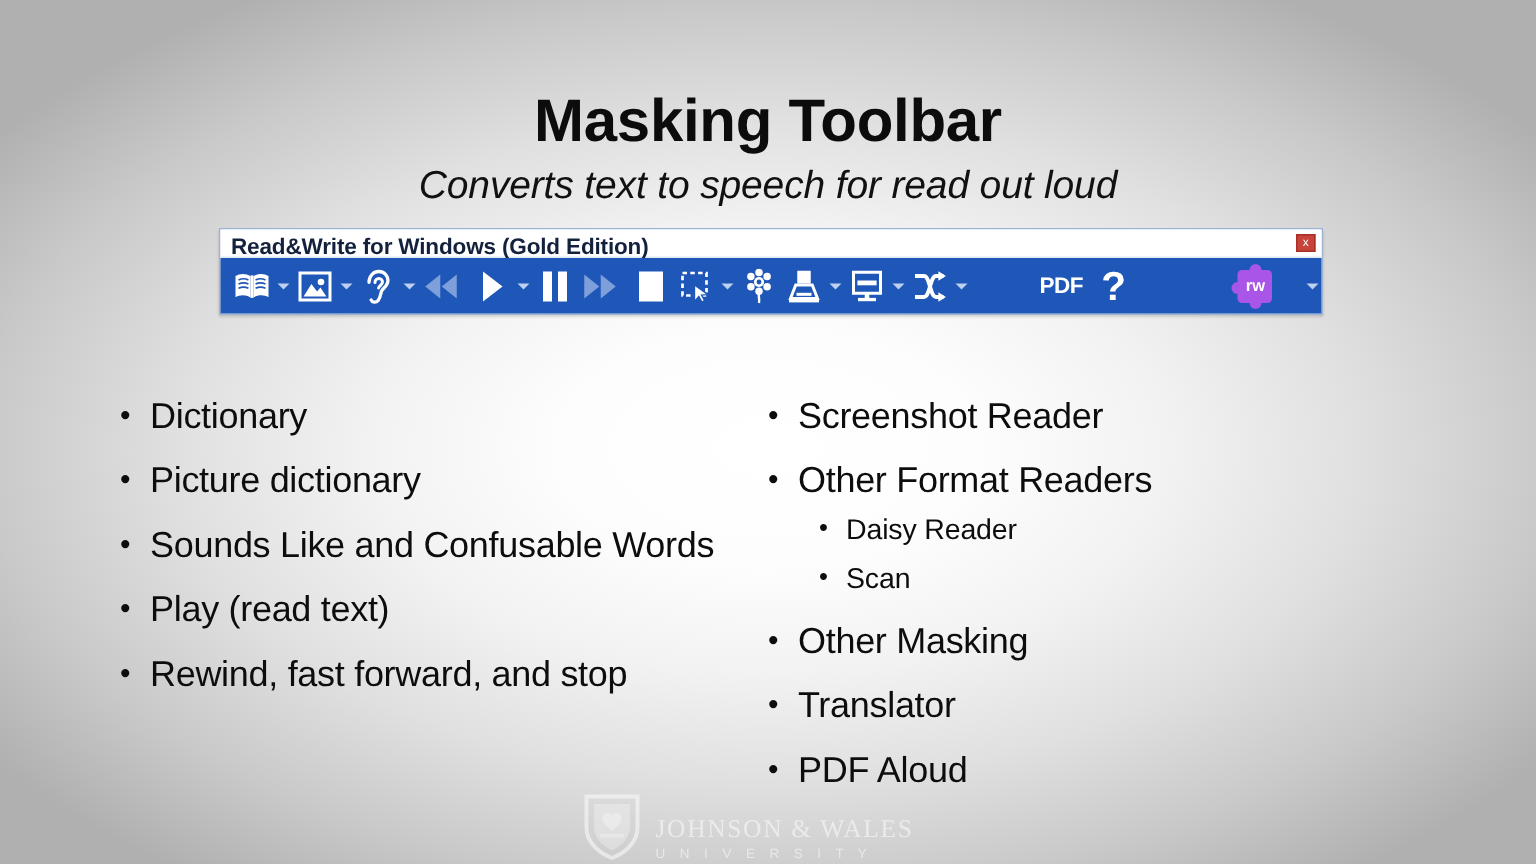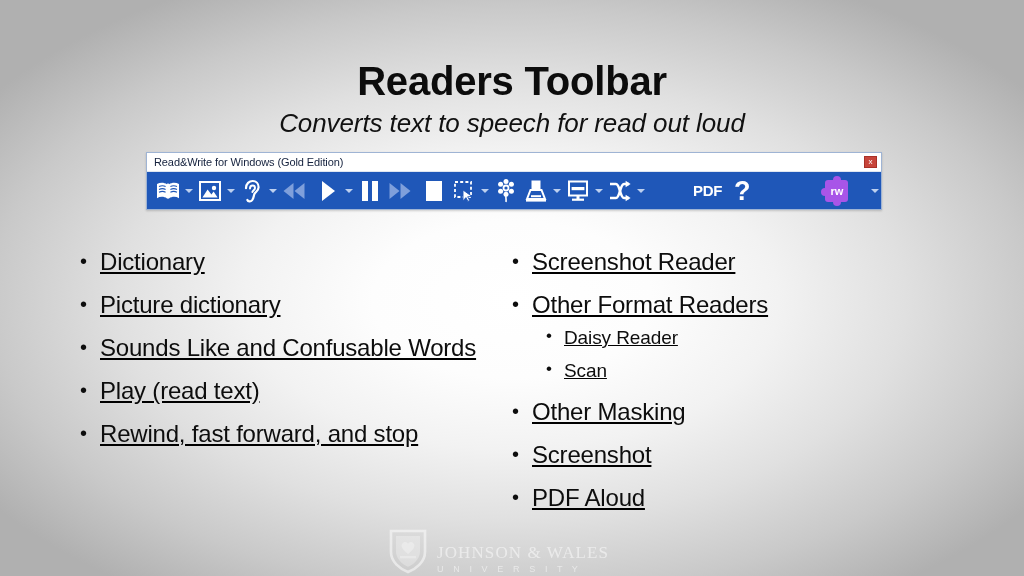--- a/index.html
+++ b/index.html
@@ -67,25 +67,26 @@
     position: relative;
     height: 19px;
     background: #ffffff;
     border-bottom: 1px solid #dfe6f0;
     box-sizing: border-box;
   }
   #rw-title-text {
     position: absolute;
     left: 7px;
     top: 3px;
-    font-size: 11px;
+    font-size: 15px;
     color: #14213d;
     font-family: "Liberation Sans", sans-serif;
     letter-spacing: -0.1px;
     white-space: nowrap;
+    font-weight: bold;
   }
   #rw-close-button {
     position: absolute;
     right: 4px;
     top: 3px;
     width: 13px;
     height: 12px;
     background: #c7443a;
     border: 1px solid #a83027;
     box-sizing: border-box;
@@ -199,22 +200,21 @@
   
   #content-columns {
     position: absolute;
     top: 248px;
     left: 0;
     width: 1024px;
     height: 300px;
   }
   .bullet-col {
     position: absolute;
-    top: 0;
-    text-decoration: underline;
+    top: 16px;
   }
   #left-column { left: 78px; width: 420px; }
   #right-column { left: 510px; width: 430px; }
 
   ul.bullets {
     list-style: none;
     margin: 0;
     padding: 0;
   }
   li.bullet-l1 {
@@ -293,21 +293,21 @@
     margin-top: 3px;
     white-space: nowrap;
   }
 </style>
 </head>
 <body>
 
 <div id="slide">
 
   <div id="title-block">
-    <div id="page-title">Readers Toolbar</div>
+    <div id="page-title">Masking Toolbar</div>
     <div id="page-subtitle">Converts text to speech for read out loud</div>
   </div>
 
   <div id="rw-window">
 
     <div id="rw-titlebar">
       <div id="rw-title-text">Read&amp;Write for Windows (Gold Edition)</div>
       <div id="rw-close-button">x</div>
     </div>
 
@@ -503,21 +503,21 @@
       <ul class="bullets">
         <li class="bullet-l1">Screenshot Reader</li>
         <li class="bullet-l1">
           <span>Other Format Readers</span>
           <ul class="sub-bullets">
             <li class="bullet-l2">Daisy Reader</li>
             <li class="bullet-l2">Scan</li>
           </ul>
         </li>
         <li class="bullet-l1">Other Masking</li>
-        <li class="bullet-l1">Screenshot</li>
+        <li class="bullet-l1">Translator</li>
         <li class="bullet-l1">PDF Aloud</li>
       </ul>
     </div>
 
   </div>
 
   <div id="watermark">
     <div id="watermark-shield">
       <svg width="40" height="46" viewBox="0 0 40 46">
         <path d="M3 3 L37 3 L37 24 C37 34 28 41 20 44 C12 41 3 34 3 24 Z" fill="none" stroke="#ffffff" stroke-width="2.6"></path>

